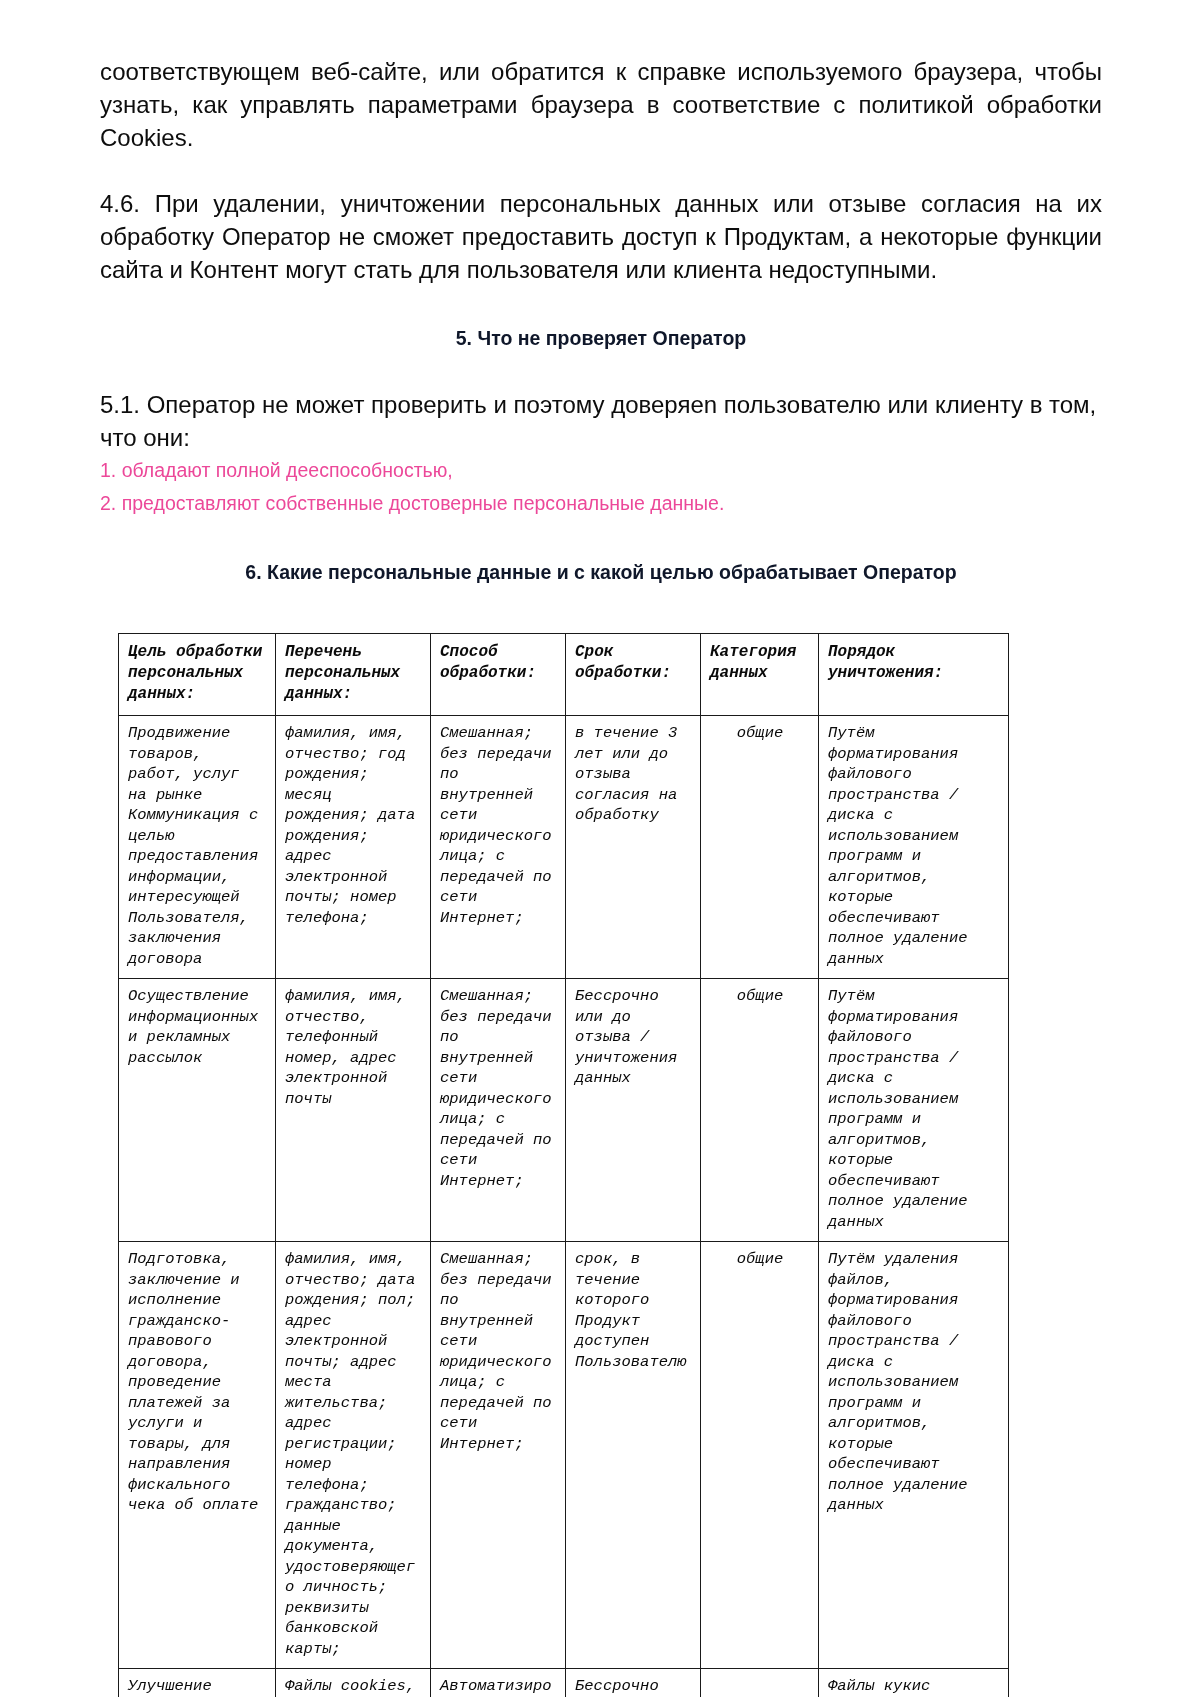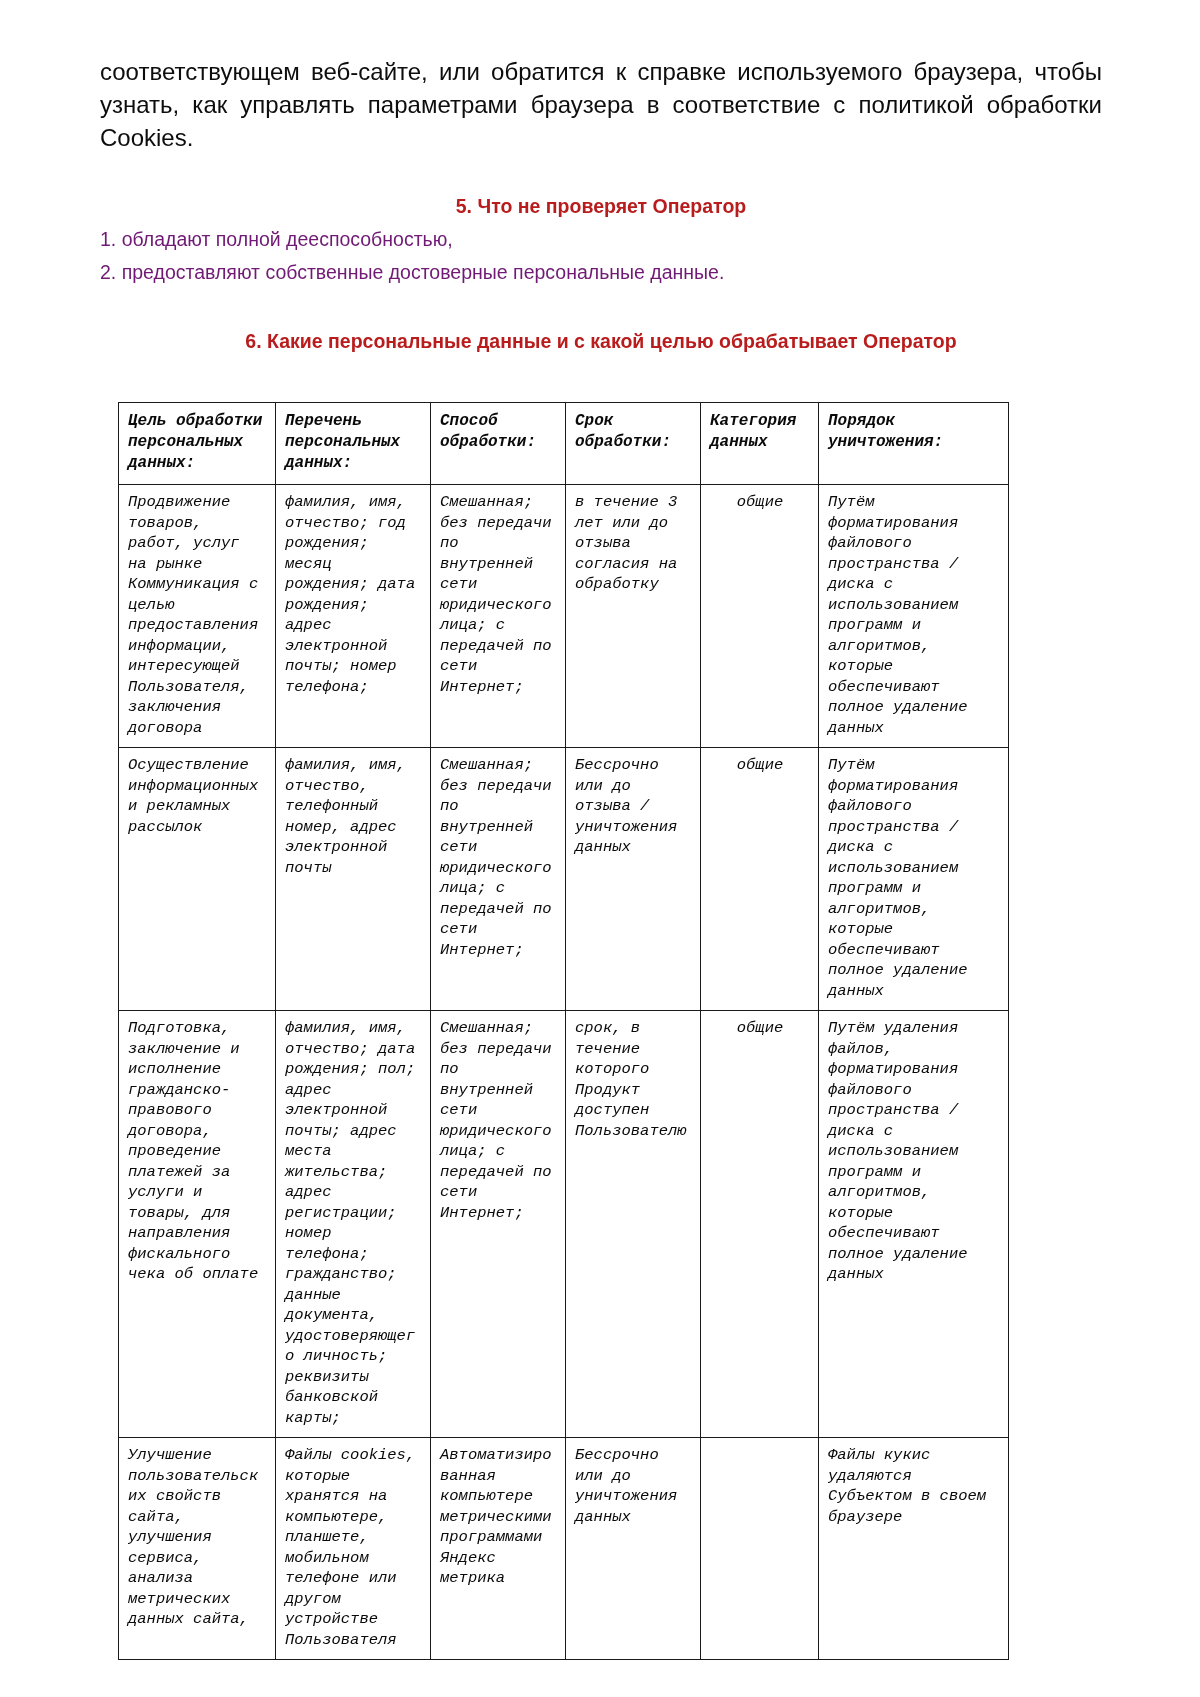--- a/index.html
+++ b/index.html
@@ -35,31 +35,31 @@
     text-align: justify;
     text-justify: inter-word;
   }
   .para-gap-lg { margin-top: 33px; }
 
   .center-heading {
     text-align: center;
     font-weight: bold;
     font-size: 19.5px;
     line-height: 33px;
-    color: #b91c1c;
+    color: #0f172a;
     font-family: "Liberation Sans", sans-serif;
   }
   .h-sec5 { margin-top: 36px; }
   .h-sec6 { margin-top: 36px; }
 
   .list-line {
     font-family: "Liberation Sans", sans-serif;
     font-size: 19.5px;
     line-height: 33px;
-    color: #701a75;
+    color: #ec4899;
   }
 
   
   .table-wrap {
     margin-top: 44px;
     margin-left: 18px;
     width: 890px;
   }
   table.pd-table {
     border-collapse: collapse;
@@ -97,23 +97,25 @@
   col.c5 { width: 118px; }
   col.c6 { width: 190px; }
 </style>
 </head>
 <body>
 
 <div class="page">
 
   <p class="para justify">соответствующем веб-сайте, или обратится к справке используемого браузера, чтобы узнать, как управлять параметрами браузера в соответствие с политикой обработки Cookies.</p>
 
+  <p class="para justify para-gap-lg">4.6. При удалении, уничтожении персональных данных или отзыве согласия на их обработку Оператор не сможет предоставить доступ к Продуктам, а некоторые функции сайта и Контент могут стать для пользователя или клиента недоступными.</p>
 
   <div class="center-heading h-sec5">5. Что не проверяет Оператор</div>
 
+  <p class="para para-gap-lg">5.1. Оператор не может проверить и поэтому доверяеn пользователю или клиенту в том, что они:</p>
 
   <div class="list-line">1. обладают полной дееспособностью,</div>
 
   <div class="list-line">2. предоставляют собственные достоверные персональные данные.</div>
 
   <div class="center-heading h-sec6">6. Какие персональные данные и с какой целью обрабатывает Оператор</div>
 
   <div class="table-wrap">
     <table class="pd-table">
       <colgroup>

